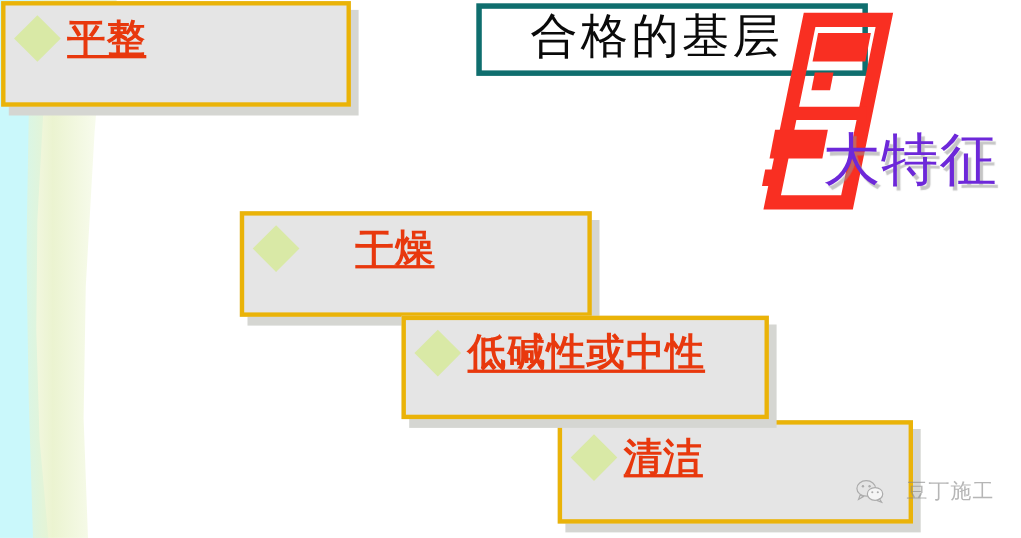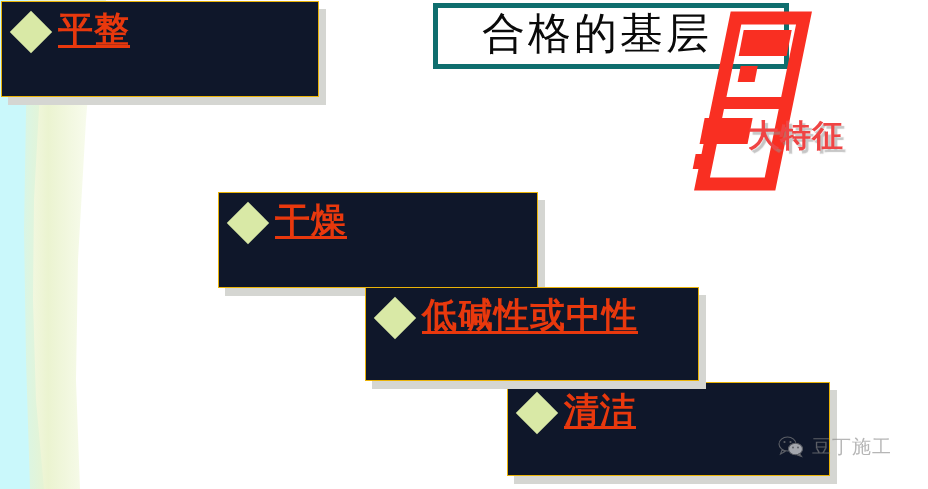--- a/index.html
+++ b/index.html
@@ -40,25 +40,24 @@
   .edge-green-top {
     position: absolute;
     left: 40px; top: 0;
     width: 66px; height: 18px;
     background: #eaf3ce;
   }
 
   
   .card {
     position: absolute;
-    background: #0f172a;
-    border: 1px solid #eab308;
+    background: #e5e5e5;
+    border: 4px solid #eab308;
     box-sizing: border-box;
     box-shadow: 7px 8px 0 0 #d5d6d2;
-    font-family: Liberation Mono, monospace;
   }
   .card-inner {
     position: absolute;
     display: flex;
     align-items: center;
     white-space: nowrap;
   }
   .bullet-diamond {
     width: 30px;
     height: 30px;
@@ -77,21 +76,21 @@
     text-underline-offset: 4px;
     line-height: 1.05;
   }
 
   
   #card-0 { left: 1px;   top: 1px;   width: 318px; height: 96px; }
   #card-0 .card-inner { left: 14px; top: 12px; }
   #card-1 { left: 96px;  top: 96px;  width: 290px; height: 96px; }
   #card-1 .card-inner { left: 14px; top: 12px; }
   #card-2 { left: 218px; top: 192px; width: 320px; height: 96px; }
-  #card-2 .card-inner { left: 14px; top: 12px; }
+  #card-2 .card-inner { left: 14px; top: 12px; gap: 45px; }
   #card-3 { left: 365px; top: 287px; width: 334px; height: 94px; }
   #card-3 .card-inner { left: 14px; top: 12px; }
   #card-4 { left: 507px; top: 382px; width: 323px; height: 94px; }
   #card-4 .card-inner { left: 14px; top: 12px; }
 
   
   #title-box {
     position: absolute;
     left: 433px;
     top: 3px;
@@ -124,37 +123,38 @@
     pointer-events: none;
   }
   #big-number svg { display: block; }
 
   
   #feature-text {
     position: absolute;
     left: 748px;
     top: 118px;
     font-family: "DejaVu Sans", "Liberation Sans", sans-serif;
-    font-size: 31px;
-    font-weight: bold;
-    color: #ef4444;
+    font-size: 52px;
+    font-weight: normal;
+    color: #6d28d9;
     white-space: nowrap;
     letter-spacing: 1px;
     text-shadow: 3px 3px 1px rgba(150,150,150,0.55);
     line-height: 1.1;
   }
 
   
   #watermark {
     position: absolute;
     left: 778px;
     top: 434px;
     display: flex;
     align-items: center;
     opacity: 0.62;
+    gap: 12px;
   }
   #watermark .wm-icon {
     width: 26px;
     height: 22px;
     margin-right: 8px;
     flex: 0 0 auto;
   }
   #watermark .wm-label {
     font-size: 19px;
     color: #8a8a8a;

